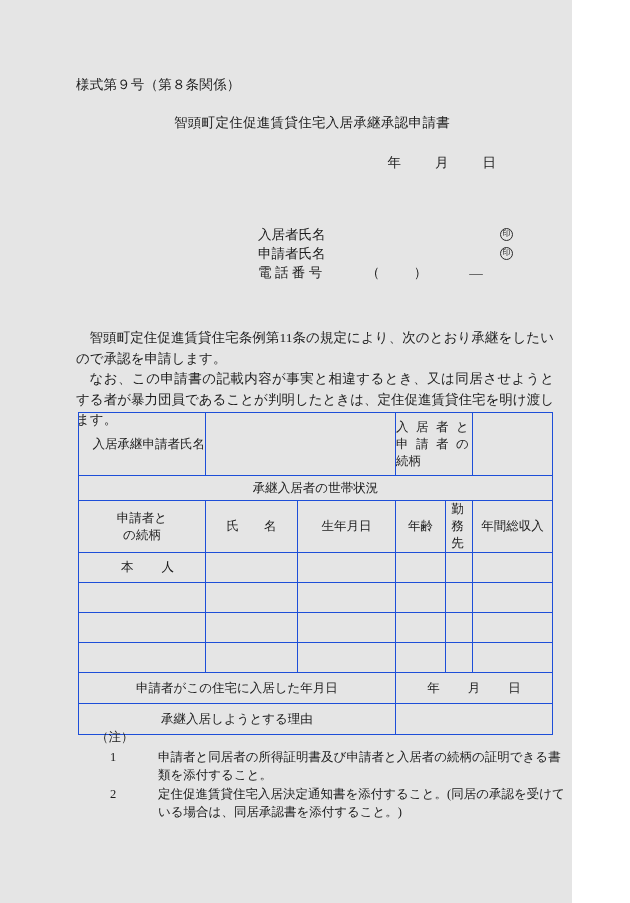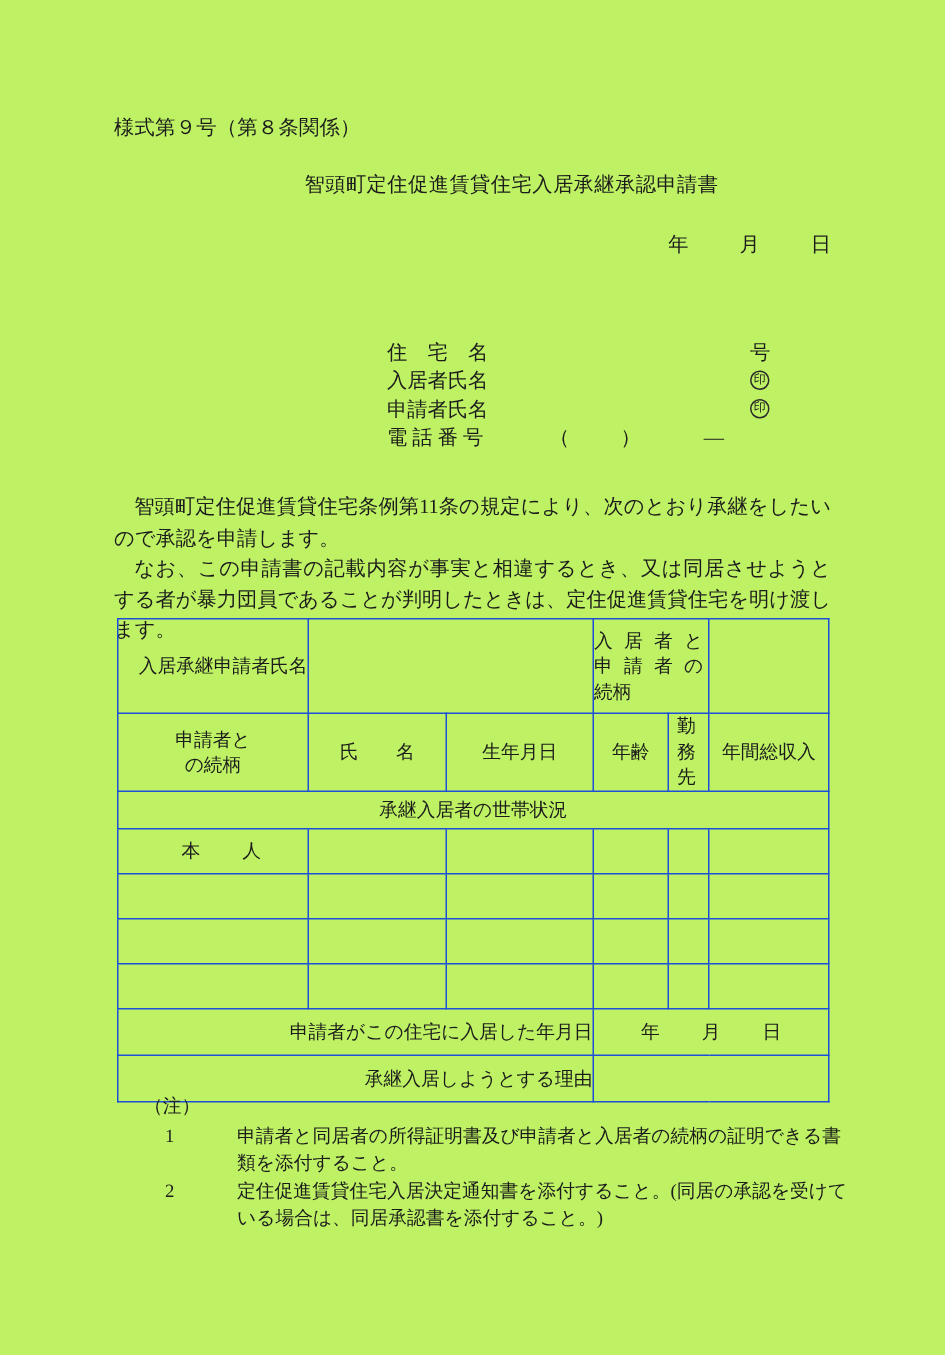--- a/index.html
+++ b/index.html
@@ -6,23 +6,23 @@
     margin: 0;
     padding: 0;
     background: #ffffff;
   }
   body {
     font-family: "Liberation Serif", "DejaVu Serif", serif;
     color: #1b1b1b;
   }
   .page {
     position: relative;
-    width: 630px;
+    width: 572px;
     height: 903px;
-    background: #bef264;
+    background: #e5e5e5;
     overflow: hidden;
     font-family: Liberation Serif, serif;
   }
 
   
   .form-no {
     position: absolute;
     left: 76px;
     top: 76px;
     font-size: 13.5px;
@@ -158,21 +158,21 @@
   .data-row td.first-col {
     text-align: center;
     padding-left: 12px;
     letter-spacing: 1px;
   }
   .sp-wide { letter-spacing: 4px; }
   .sp-mid { letter-spacing: 3px; }
 
   .bottom-label {
     height: 30px;
-    text-align: right;
+    text-align: center;
     padding-left: 10px;
   }
   .bottom-value {
     text-align: center;
   }
   .bottom-value .dv { display: inline-block; }
   .bottom-value .dv-y { margin-right: 28px; }
   .bottom-value .dv-m { margin-right: 28px; }
 
   
@@ -205,24 +205,20 @@
   <div class="form-no">様式第９号（第８条関係）</div>
 
   <div class="doc-title">智頭町定住促進賃貸住宅入居承継承認申請書</div>
 
   <div class="date-line">
     <span class="date-y">年</span><span class="date-m">月</span><span class="date-d">日</span>
   </div>
 
 
   <div class="info-block">
-    <div class="info-row">
-      <span class="info-label">住　宅　名</span>
-      <span class="info-right">号</span>
-    </div>
     <div class="info-row">
       <span class="info-label">入居者氏名</span>
       <span class="info-right"><span class="seal">印</span></span>
     </div>
     <div class="info-row">
       <span class="info-label">申請者氏名</span>
       <span class="info-right"><span class="seal">印</span></span>
     </div>
     <div class="info-row">
       <span class="info-label">電 話 番 号</span><span class="tel-paren-open">（</span><span class="tel-paren-close">）</span><span class="tel-dash">—</span>
@@ -247,38 +243,38 @@
     <tbody>
         <tr>
       <td class="r1-label">入居承継申請者氏名</td>
       <td class="cell-pad" colspan="2"></td>
       <td class="r1-rel" colspan="2">
         <div class="spread3">入 居 者 と</div>
         <div class="spread3">申 請 者 の</div>
         <div>続柄</div>
       </td>
       <td class="cell-pad"></td>
+    </tr>
+
+    <tr>
+      <td class="section-row" colspan="6">承継入居者の世帯状況</td>
     </tr>
 
     <tr>
       <td class="col-head">
         <div>申請者と</div>
         <div>の続柄</div>
       </td>
       <td class="col-head">氏　　名</td>
       <td class="col-head">生年月日</td>
       <td class="col-head">年齢</td>
       <td class="col-head sp-mid">勤　務　先</td>
       <td class="col-head">年間総収入</td>
     </tr>
 
-    <tr>
-      <td class="section-row" colspan="6">承継入居者の世帯状況</td>
-    </tr>
-
     <tr class="data-row">
       <td class="first-col sp-wide">本　　人</td>
       <td class="cell-pad"></td>
       <td class="cell-pad"></td>
       <td class="cell-pad"></td>
       <td class="cell-pad"></td>
       <td class="cell-pad"></td>
     </tr>
     <tr class="data-row">
       <td class="first-col"></td>

